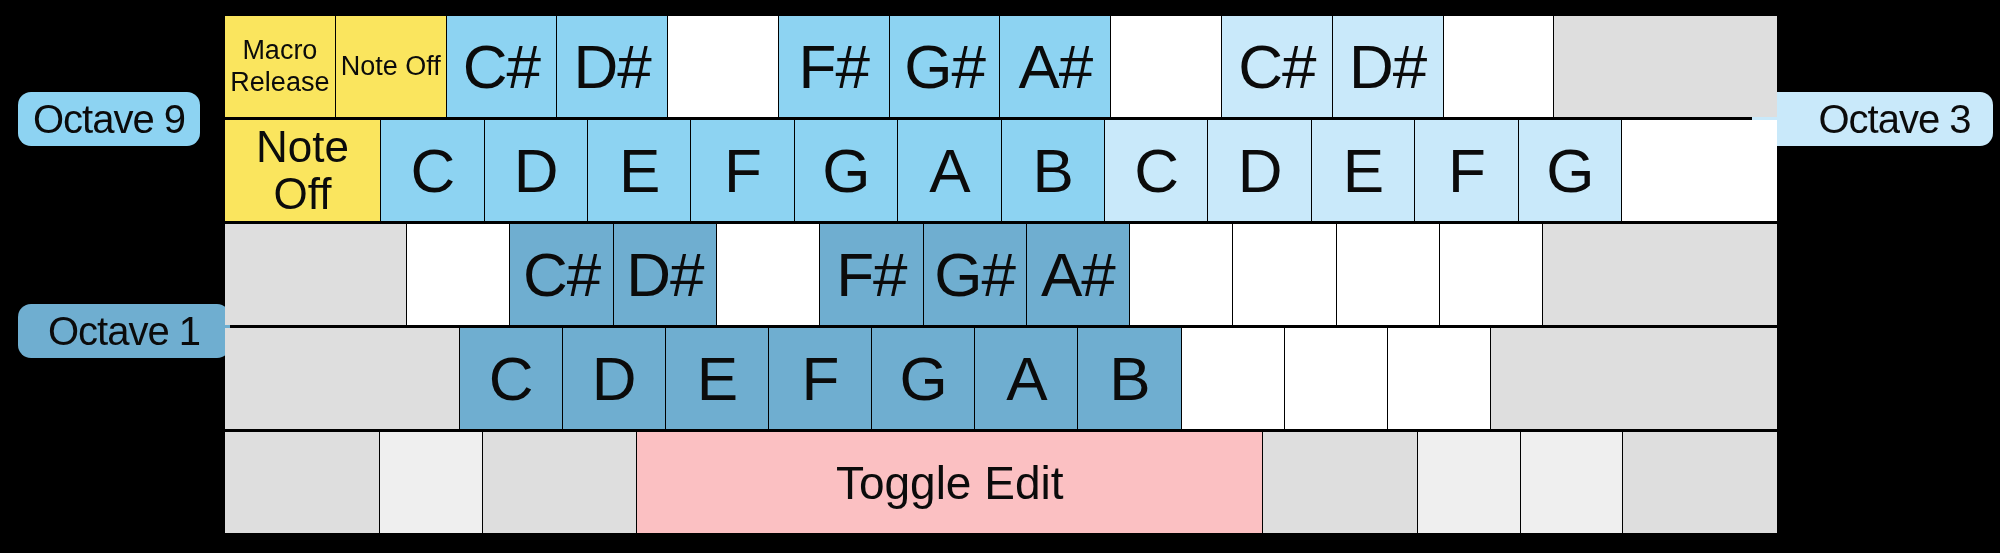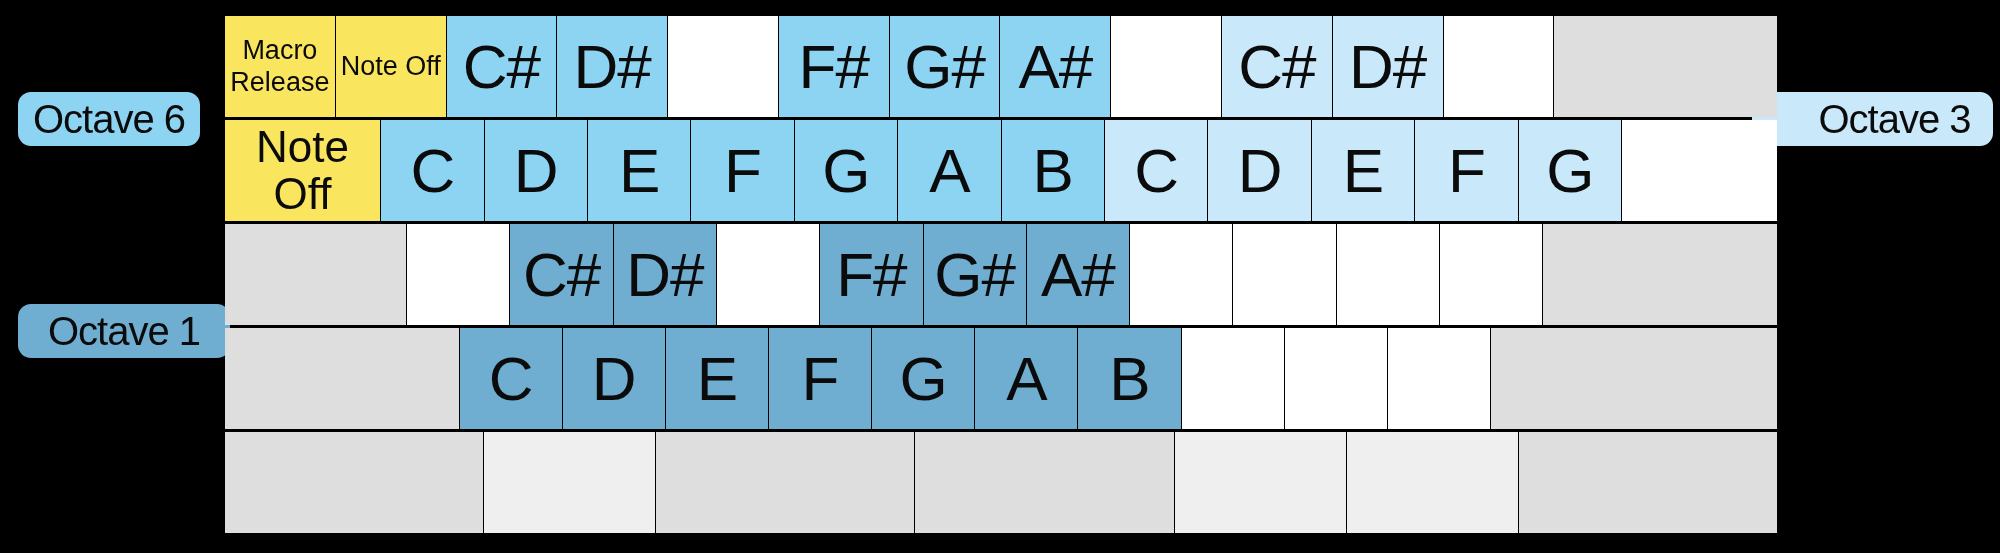--- a/index.html
+++ b/index.html
@@ -69,21 +69,21 @@
     letter-spacing: -1px;
   }
   .pill-oct2 { left: 18px;   top: 92px;  width: 182px; background: var(--octave2); }
   .pill-oct1 { left: 18px;   top: 304px; width: 212px; background: var(--octave1); }
   .pill-oct3 { left: 1752px; top: 92px;  width: 197px; background: var(--octave3); padding-left: 44px; }
 </style>
 </head>
 <body>
 
 <div class="stage">
-  <div class="octave-pill pill-oct2">Octave 6</div>
+  <div class="octave-pill pill-oct2">Octave 9</div>
   <div class="octave-pill pill-oct1">Octave 1</div>
   <div class="octave-pill pill-oct3">Octave 3</div>
 
   <div class="keyboard">
       <div class="kb-row">
         <div class="key yellow small" style="flex-grow: 1; flex-basis: 0px;">Macro Release</div>
         <div class="key yellow small" style="flex-grow: 1; flex-basis: 0px;">Note Off</div>
         <div class="key oct2" style="flex-grow: 1; flex-basis: 0px;">C#</div>
         <div class="key oct2" style="flex-grow: 1; flex-basis: 0px;">D#</div>
         <div class="key white" style="flex-grow: 1; flex-basis: 0px;"></div>
@@ -138,19 +138,20 @@
         <div class="key oct1" style="flex-grow: 1; flex-basis: 0px;">B</div>
         <div class="key white" style="flex-grow: 1; flex-basis: 0px;"></div>
         <div class="key white" style="flex-grow: 1; flex-basis: 0px;"></div>
         <div class="key white" style="flex-grow: 1; flex-basis: 0px;"></div>
         <div class="key gray" style="flex-grow: 2.75; flex-basis: 5.25px;"></div>
       </div>
       <div class="kb-row">
         <div class="key gray" style="flex-grow: 1.5; flex-basis: 1.5px;"></div>
         <div class="key graylight" style="flex-grow: 1; flex-basis: 0px;"></div>
         <div class="key gray" style="flex-grow: 1.5; flex-basis: 1.5px;"></div>
+        <div class="key pink space" style="flex-grow: 6; flex-basis: 15px;">Toggle Edit</div>
         <div class="key gray" style="flex-grow: 1.5; flex-basis: 1.5px;"></div>
         <div class="key graylight" style="flex-grow: 1; flex-basis: 0px;"></div>
         <div class="key graylight" style="flex-grow: 1; flex-basis: 0px;"></div>
         <div class="key gray" style="flex-grow: 1.5; flex-basis: 1.5px;"></div>
       </div>
     </div>
 </div>
 
 </body></html>

